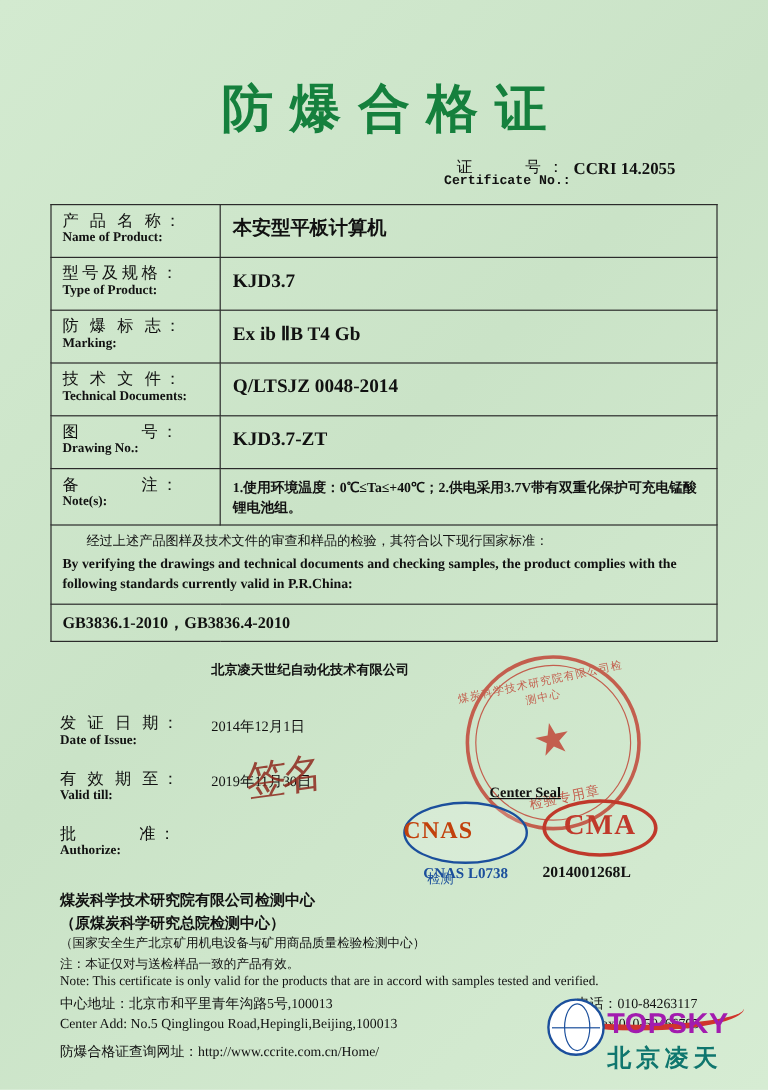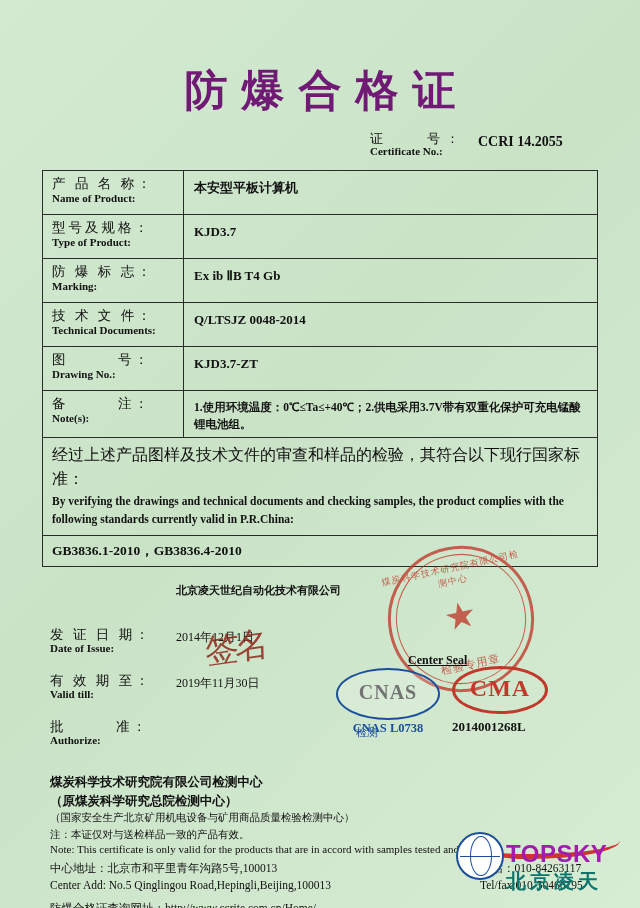--- a/index.html
+++ b/index.html
@@ -31,21 +31,21 @@
     position: relative;
     z-index: 2;
   }
 
   .title-zh {
     text-align: center;
     font-family: "Liberation Serif", serif;
     font-weight: bold;
     font-size: 43px;
     letter-spacing: 14px;
-    color: #701a75;
+    color: #15803d;
     margin: 62px 0 0 0;
     padding-left: 14px;
   }
   .title-en {
     text-align: center;
     font-family: "Liberation Serif", serif;
     font-size: 17.5px;
     color: #111;
     letter-spacing: 0.5px;
     margin-top: 10px;
@@ -53,32 +53,33 @@
 
   .cert-no-row {
     position: relative;
     margin-top: 12px;
     height: 34px;
   }
   .cert-no-label {
     position: absolute;
     left: 370px;
     top: 0;
-    text-align: left;
+    text-align: right;
     line-height: 1.05;
   }
   .cert-no-label .zh {
     font-size: 13px;
     letter-spacing: 6px;
     color: #111;
   }
   .cert-no-label .en {
     font-size: 11px;
     font-weight: bold;
     color: #111;
+    font-family: Liberation Mono, monospace;
   }
   .cert-no-value {
     position: absolute;
     left: 478px;
     top: 2px;
     font-size: 14px;
     font-weight: bold;
     color: #111;
   }
 
@@ -105,38 +106,39 @@
     white-space: nowrap;
   }
   .lbl .en {
     font-size: 11px;
     font-weight: bold;
     color: #111;
     white-space: nowrap;
   }
   .val {
     padding: 8px 10px 5px 10px !important;
-    font-size: 13px;
+    font-size: 16px;
     font-weight: bold;
     color: #111;
     line-height: 1.45;
   }
   .val.small {
     font-size: 11.5px;
   }
   .rowtall .lbl, .rowtall .val {
     height: 30px;
   }
   .statement {
     padding: 5px 9px 7px 9px !important;
     line-height: 1.5;
   }
   .statement .s-zh {
-    font-size: 16px;
-    color: #111;
+    font-size: 11px;
+    color: #111;
+    margin-left: 20px;
   }
   .statement .s-en {
     font-size: 11.5px;
     font-weight: bold;
     color: #111;
     margin-top: 2px;
   }
   .standards {
     padding: 6px 9px 6px 9px !important;
     font-size: 13.5px;
@@ -323,24 +325,24 @@
   .cnas .oval {
     position: absolute;
     inset: 0;
     border: 2.5px solid #1b4f9c;
     border-radius: 50%;
     background: rgba(255,255,255,0.18);
   }
   .cnas .txt {
     position: absolute;
     left: 0; right: 0; top: 13px;
-    text-align: center;
+    text-align: left;
     font-size: 20px;
     font-weight: bold;
-    color: #737373;
+    color: #c2410c;
     letter-spacing: 1px;
   }
   .cnas .code {
     position: absolute;
     left: 0; right: 0; top: 53px;
     text-align: center;
     font-size: 12.5px;
     font-weight: bold;
     color: #1b4f9c;
   }

